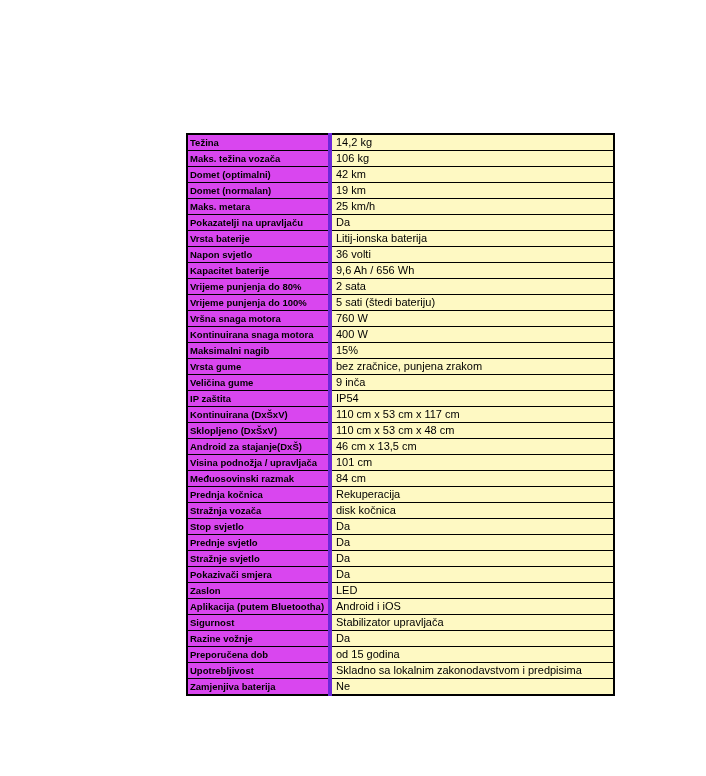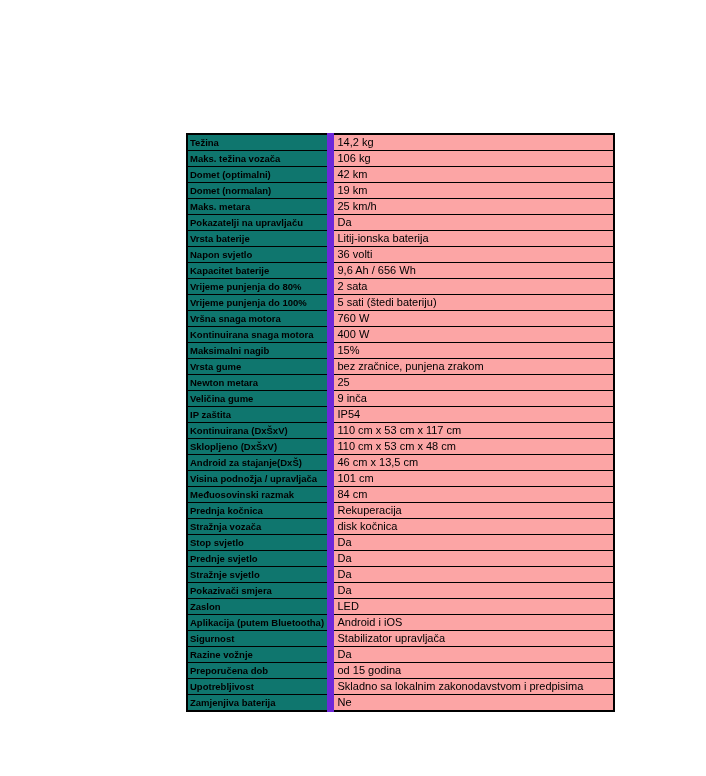--- a/index.html
+++ b/index.html
@@ -28,28 +28,28 @@
     .spec-table td {
       height: 15px;
       padding: 0 0 0 2px;
       border: 1px solid #000;
       line-height: 15px;
       white-space: nowrap;
       overflow: hidden;
       vertical-align: middle;
     }
     .spec-table td.label {
-      background: #0f766e;
+      background: #d946ef;
       font-weight: bold;
       font-size: 9.5px;
       color: #000;
-      border-right: 7px solid #6d28d9;
+      border-right: 4px solid #6d28d9;
     }
     .spec-table td.value {
-      background: #fca5a5;
+      background: #fef9c3;
       font-size: 11px;
       color: #000;
       padding-left: 4px;
     }
   </style>
 </head>
 <body>
 
 <table class="spec-table">
   <colgroup>
@@ -111,24 +111,20 @@
       </tr>
       <tr>
         <td class="label"> Maksimalni nagib</td>
         <td class="value">15%</td>
       </tr>
       <tr>
         <td class="label"> Vrsta gume</td>
         <td class="value">bez zračnice, punjena zrakom</td>
       </tr>
       <tr>
-        <td class="label"> Newton metara</td>
-        <td class="value">25</td>
-      </tr>
-      <tr>
         <td class="label"> Veličina gume</td>
         <td class="value">9 inča</td>
       </tr>
       <tr>
         <td class="label"> IP zaštita</td>
         <td class="value">IP54</td>
       </tr>
       <tr>
         <td class="label"> Kontinuirana (DxŠxV)</td>
         <td class="value">110 cm x 53 cm x 117 cm</td>

